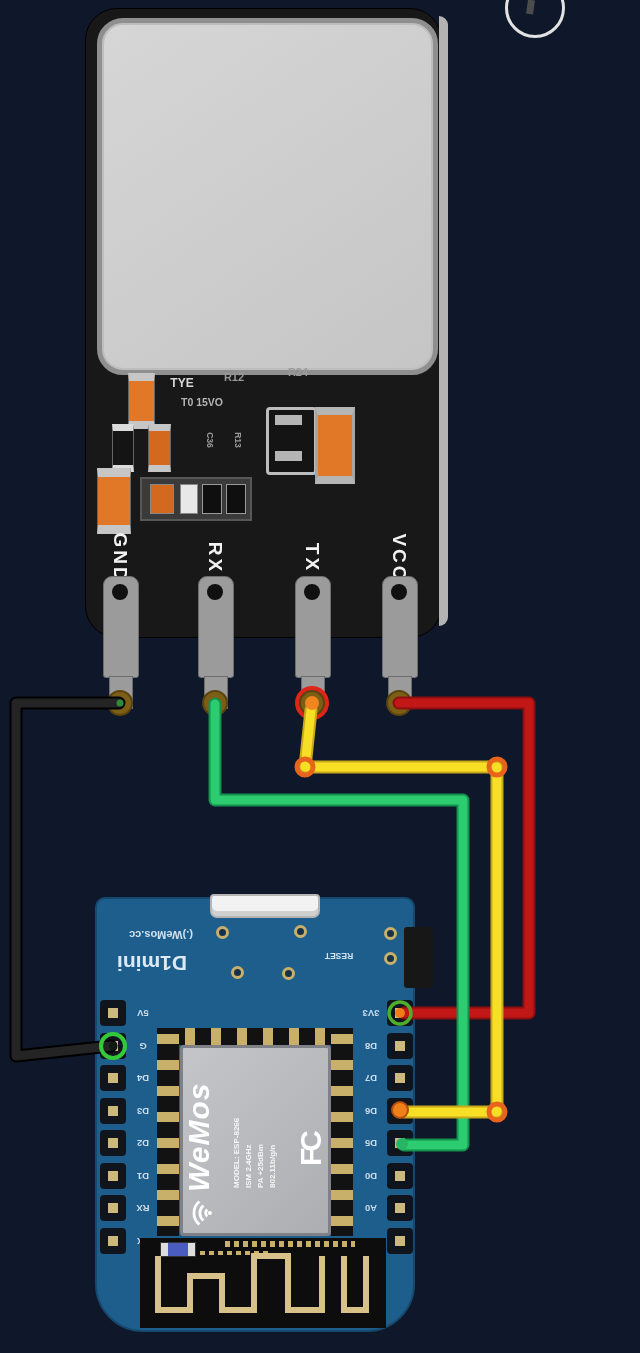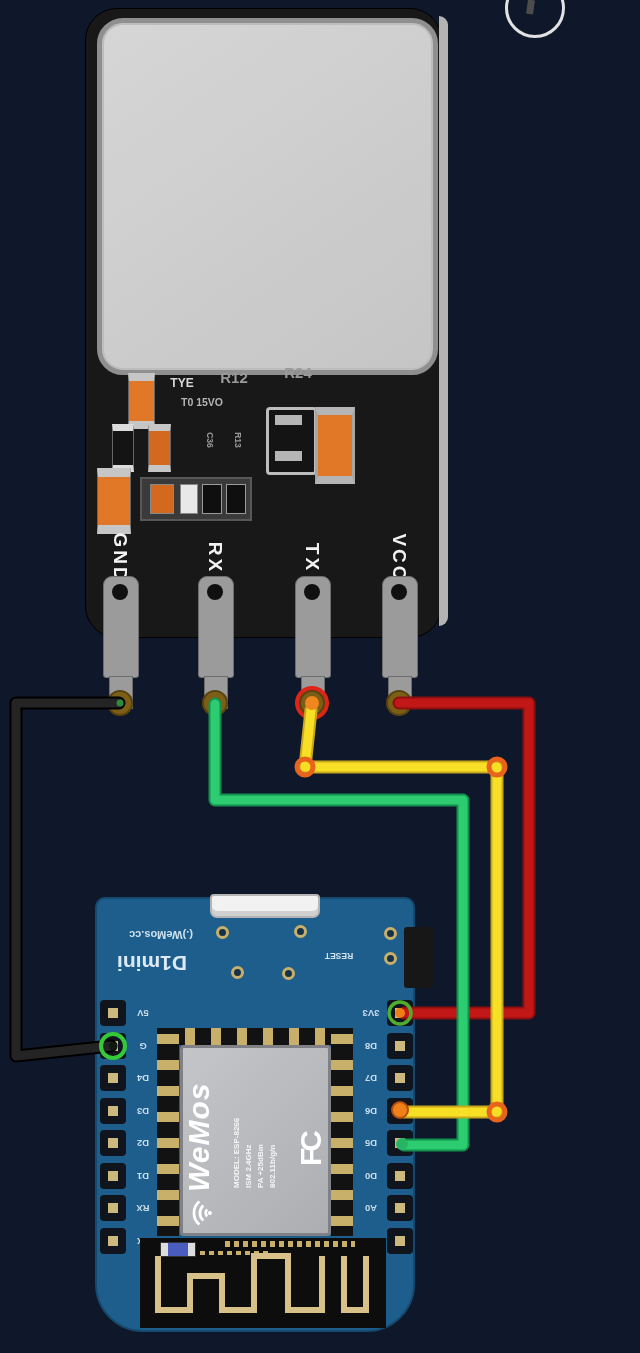--- a/index.html
+++ b/index.html
@@ -5,21 +5,21 @@
   html,body{margin:0;padding:0;background:#fff;font-family:"Liberation Sans",sans-serif;}
   #canvas{position:relative;width:640px;height:1353px;background:#0f172a;overflow:hidden;}
   .abs{position:absolute;}
   .ctr{position:absolute;transform:translate(-50%,-50%);white-space:nowrap;}
   
   .sensor-body{left:85px;top:8px;width:355px;height:628px;background:#181818;border:1px solid #000;border-radius:32px;}
   .sensor-edge{left:439px;top:16px;width:9px;height:610px;background:#b3b3b3;border-radius:0 10px 10px 0;}
   .touch-pad{left:97px;top:18px;width:331px;height:347px;border:5px solid #8f8f8f;border-radius:26px;
              background:linear-gradient(145deg,#d6d6d6,#c5c5c5);box-shadow:inset 0 0 0 2px #bdbdbd;}
   .silk{color:#b5b5b5;font-weight:bold;}
-  .silk-sm{color:#9a9a9a;font-size:15px;font-weight:bold;}
+  .silk-sm{color:#9a9a9a;font-size:11px;font-weight:bold;}
   .silk-rot{transform:translate(-50%,-50%) rotate(90deg);font-size:8.5px;color:#9a9a9a;font-weight:bold;}
   .smd{position:absolute;border:1px solid #666;}
   
   .spin-wide{position:absolute;width:34px;height:100px;background:#9b9b9b;border:1px solid #6e6e6e;border-radius:9px 9px 3px 3px;}
   .spin-narrow{position:absolute;width:22px;height:31px;background:#9b9b9b;border:1px solid #6e6e6e;}
   .spin-hole{position:absolute;width:16px;height:16px;background:#101010;border-radius:50%;}
   .spin-label{position:absolute;transform:translate(-50%,-50%) rotate(90deg);font-weight:bold;font-size:19px;
               color:#f2f2f2;letter-spacing:3px;font-family:"Liberation Sans",sans-serif;}
   
   .board{left:95px;top:897px;width:320px;height:435px;background:#1e5e8c;border:2px solid #154a6e;

